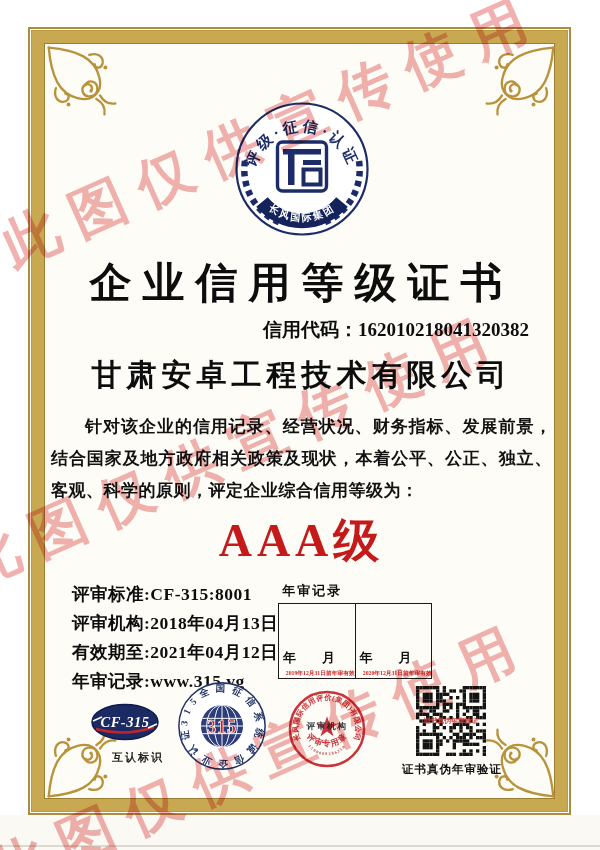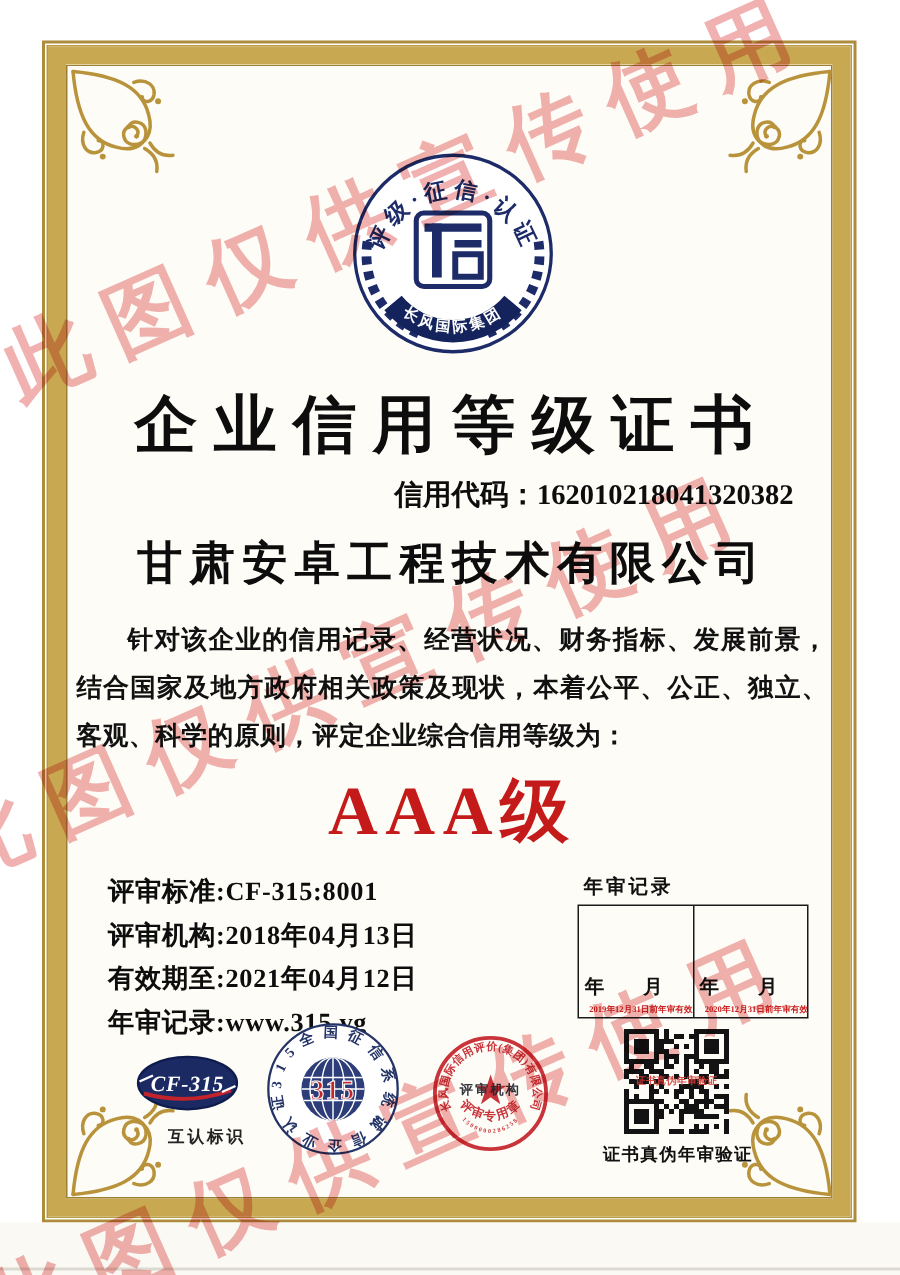--- a/index.html
+++ b/index.html
@@ -24,21 +24,21 @@
   
   .content{position:absolute;left:46px;top:43px;width:511px;height:757px;}
   .emblem{display:block;margin:56px auto 0;width:140px;height:140px;}
   .title{margin-top:16px;text-align:center;font-size:42px;font-weight:900;letter-spacing:11px;color:#0d0d0d;}
   .credit-line{margin-top:6px;text-align:right;padding-right:28px;font-size:19px;font-weight:700;color:#0d0d0d;padding-left:23px;}
   .company{margin-top:12px;text-align:center;font-family:"Liberation Sans", sans-serif;
     font-size:30px;font-weight:900;letter-spacing:5px;color:#0d0d0d;}
   .body-text{margin:15px 5px 0;font-size:17px;font-weight:700;line-height:32px;
     text-align:justify;text-indent:2em;color:#111;letter-spacing:0.5px;}
   .grade{margin-top:3px;text-align:center;font-size:46px;font-weight:900;letter-spacing:5px;color:#c41a1a;}
-  .facts-row{display:flex;justify-content:space-between;margin-top:8px;padding:0 12px 0 26px;}
+  .facts-row{display:flex;margin-top:8px;padding:0 12px 0 26px;}
   .detail-line{font-size:17.5px;font-weight:700;line-height:29px;color:#0d0d0d;letter-spacing:0.5px;}
   .annual{width:160px;margin-top:2px;}
   .annual-title{font-size:13px;font-weight:700;letter-spacing:2px;color:#111;margin:0 0 3px 4px;}
   .annual-box{display:flex;width:152px;height:74px;border:1.6px solid #1a1a1a;background:transparent;}
   .annual-cell{position:relative;flex:1;}
   .annual-cell + .annual-cell{border-left:1.6px solid #1a1a1a;}
   .annual-ym{position:absolute;left:0;right:16px;bottom:11px;text-align:center;font-size:13px;font-weight:900;color:#111;}
   .annual-note{position:absolute;left:0;right:0;bottom:1px;text-align:center;font-size:7px;
     transform:scale(.82);transform-origin:center bottom;white-space:nowrap;color:#c22;font-weight:700;}
   

